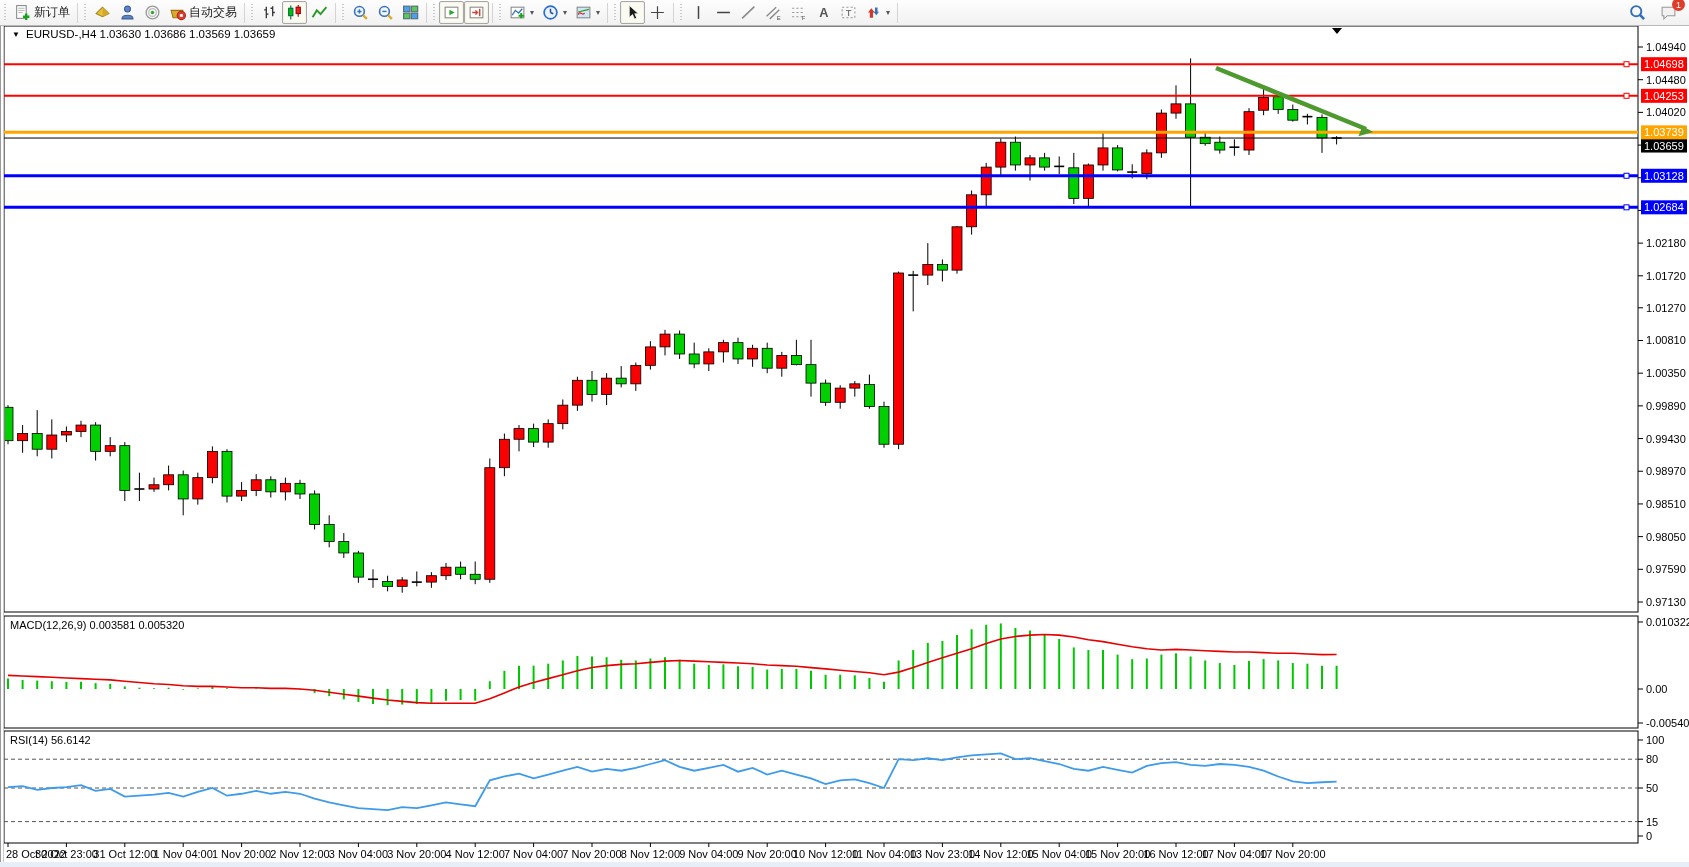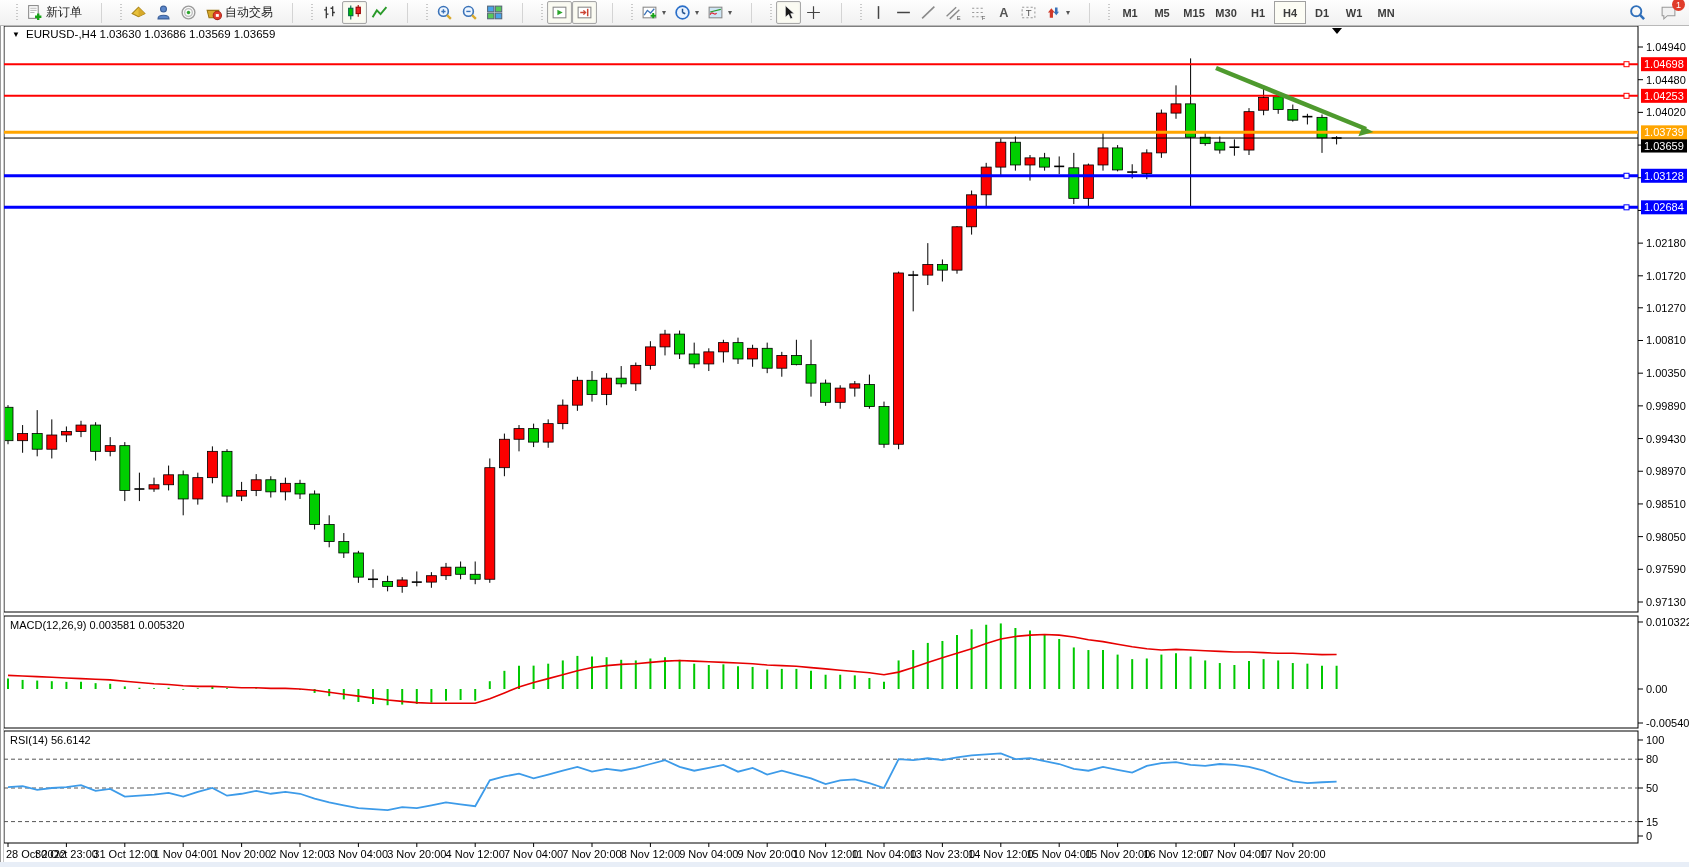--- a/index.html
+++ b/index.html
@@ -1,20 +1,20 @@
 <!DOCTYPE html>
 <html><head>
 <meta charset="utf-8">
 <style>
   html,body{margin:0;padding:0;background:#fff;width:1689px;height:867px;overflow:hidden;
             font-family:"Liberation Sans", sans-serif;}
   #toolbar{position:absolute;left:0;top:0;width:1689px;height:25px;
            background:linear-gradient(#fefefe,#f1f1f1);border-bottom:1px solid #b9b9b9;
            display:flex;align-items:center;font-size:12px;color:#333;}
-  .tb-group{display:flex;align-items:center;height:25px;padding:0 13px;}
+  .tb-group{display:flex;align-items:center;height:25px;padding:0 1px;}
   .tb-handle{width:5px;height:18px;margin:0 2px;
              background:repeating-linear-gradient(to bottom,#c9c9c9 0 1px,transparent 1px 3px);
              background-size:2px 100%;background-repeat:repeat-y;background-position:1px 0;}
   .tb-sep{width:1px;height:20px;background:#d4d4d4;margin:0 2px;}
   .tb-btn{display:flex;align-items:center;gap:3px;height:21px;padding:0 3px;border:1px solid transparent;
           border-radius:2px;cursor:default;}
   .tb-btn.active{border:1px solid #a8a8a8;background:#fbfbf2;box-shadow:inset 0 0 2px #ddd;}
   .tb-btn .lbl{font-size:12px;color:#222;}
   .tb-btn .dd{font-size:8px;color:#555;margin-left:1px;}
   .tf-btn{width:30px;height:21px;display:flex;align-items:center;justify-content:center;
@@ -225,32 +225,20 @@
         </div>
         <div class="tb-btn">
           <svg width="17" height="17" viewBox="0 0 16 16">
             <path d="M4.5 13V8H2.8L6 4l3.2 4H7.5v5z" fill="#d03a2a"></path>
             <path d="M11 3v5h1.7L9.5 12 6.3 8H8V3z" fill="#3a72b8" transform="translate(3,1) scale(0.8)"></path>
           </svg>
           <span class="dd">▾</span>
         </div>
       </div>
       <div class="tb-sep"></div>
-      <div class="tb-group">
-        <div class="tb-handle"></div>
-        <div class="tf-btn">M1</div>
-        <div class="tf-btn">M5</div>
-        <div class="tf-btn">M15</div>
-        <div class="tf-btn">M30</div>
-        <div class="tf-btn">H1</div>
-        <div class="tf-btn active">H4</div>
-        <div class="tf-btn">D1</div>
-        <div class="tf-btn">W1</div>
-        <div class="tf-btn">MN</div>
-      </div>
     </div>
   <div id="tb-right">
       <div class="tb-btn" style="position: relative;">
         <svg width="17" height="17" viewBox="0 0 16 16">
           <circle cx="6.8" cy="6.8" r="4.8" fill="none" stroke="#2f6fba" stroke-width="1.8"></circle>
           <line x1="10.3" y1="10.3" x2="14.2" y2="14.2" stroke="#2f6fba" stroke-width="2.4"></line>
         </svg>
       </div>
       <div class="tb-btn" style="position: relative;">
         <svg width="17" height="17" viewBox="0 0 16 16">

